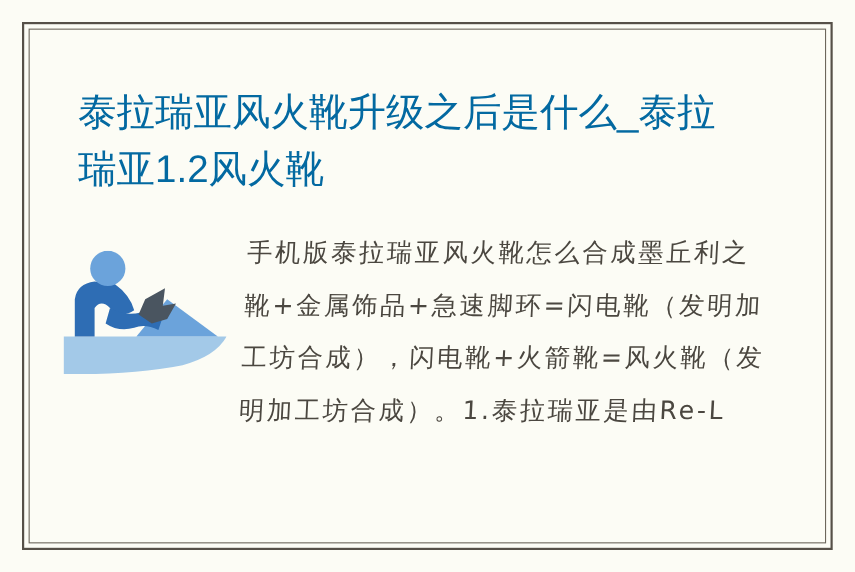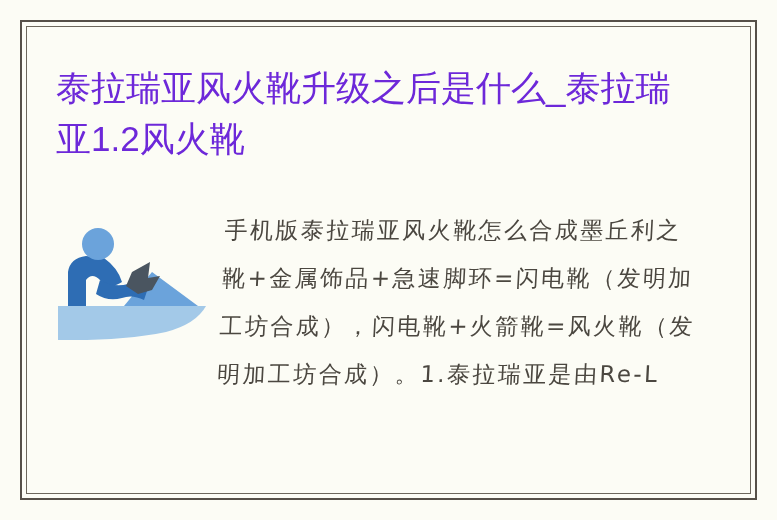--- a/index.html
+++ b/index.html
@@ -44,26 +44,26 @@
   }
 
   
   .title-block {
     position: absolute;
     left: 56px;
     top: 62px;
     width: 640px;
   }
   .title-block .title-text {
-    margin: 0;
+    margin: 15px;
     font-family: "Liberation Sans", "DejaVu Sans", sans-serif;
     font-size: 35px;
     font-weight: 400;
     line-height: 51px;
-    color: #6d28d9;
+    color: #0369a1;
     letter-spacing: 0px;
     white-space: pre-wrap;
     word-break: break-all;
   }
 
   
   .content-row {
     position: absolute;
     left: 56px;
     top: 206px;

